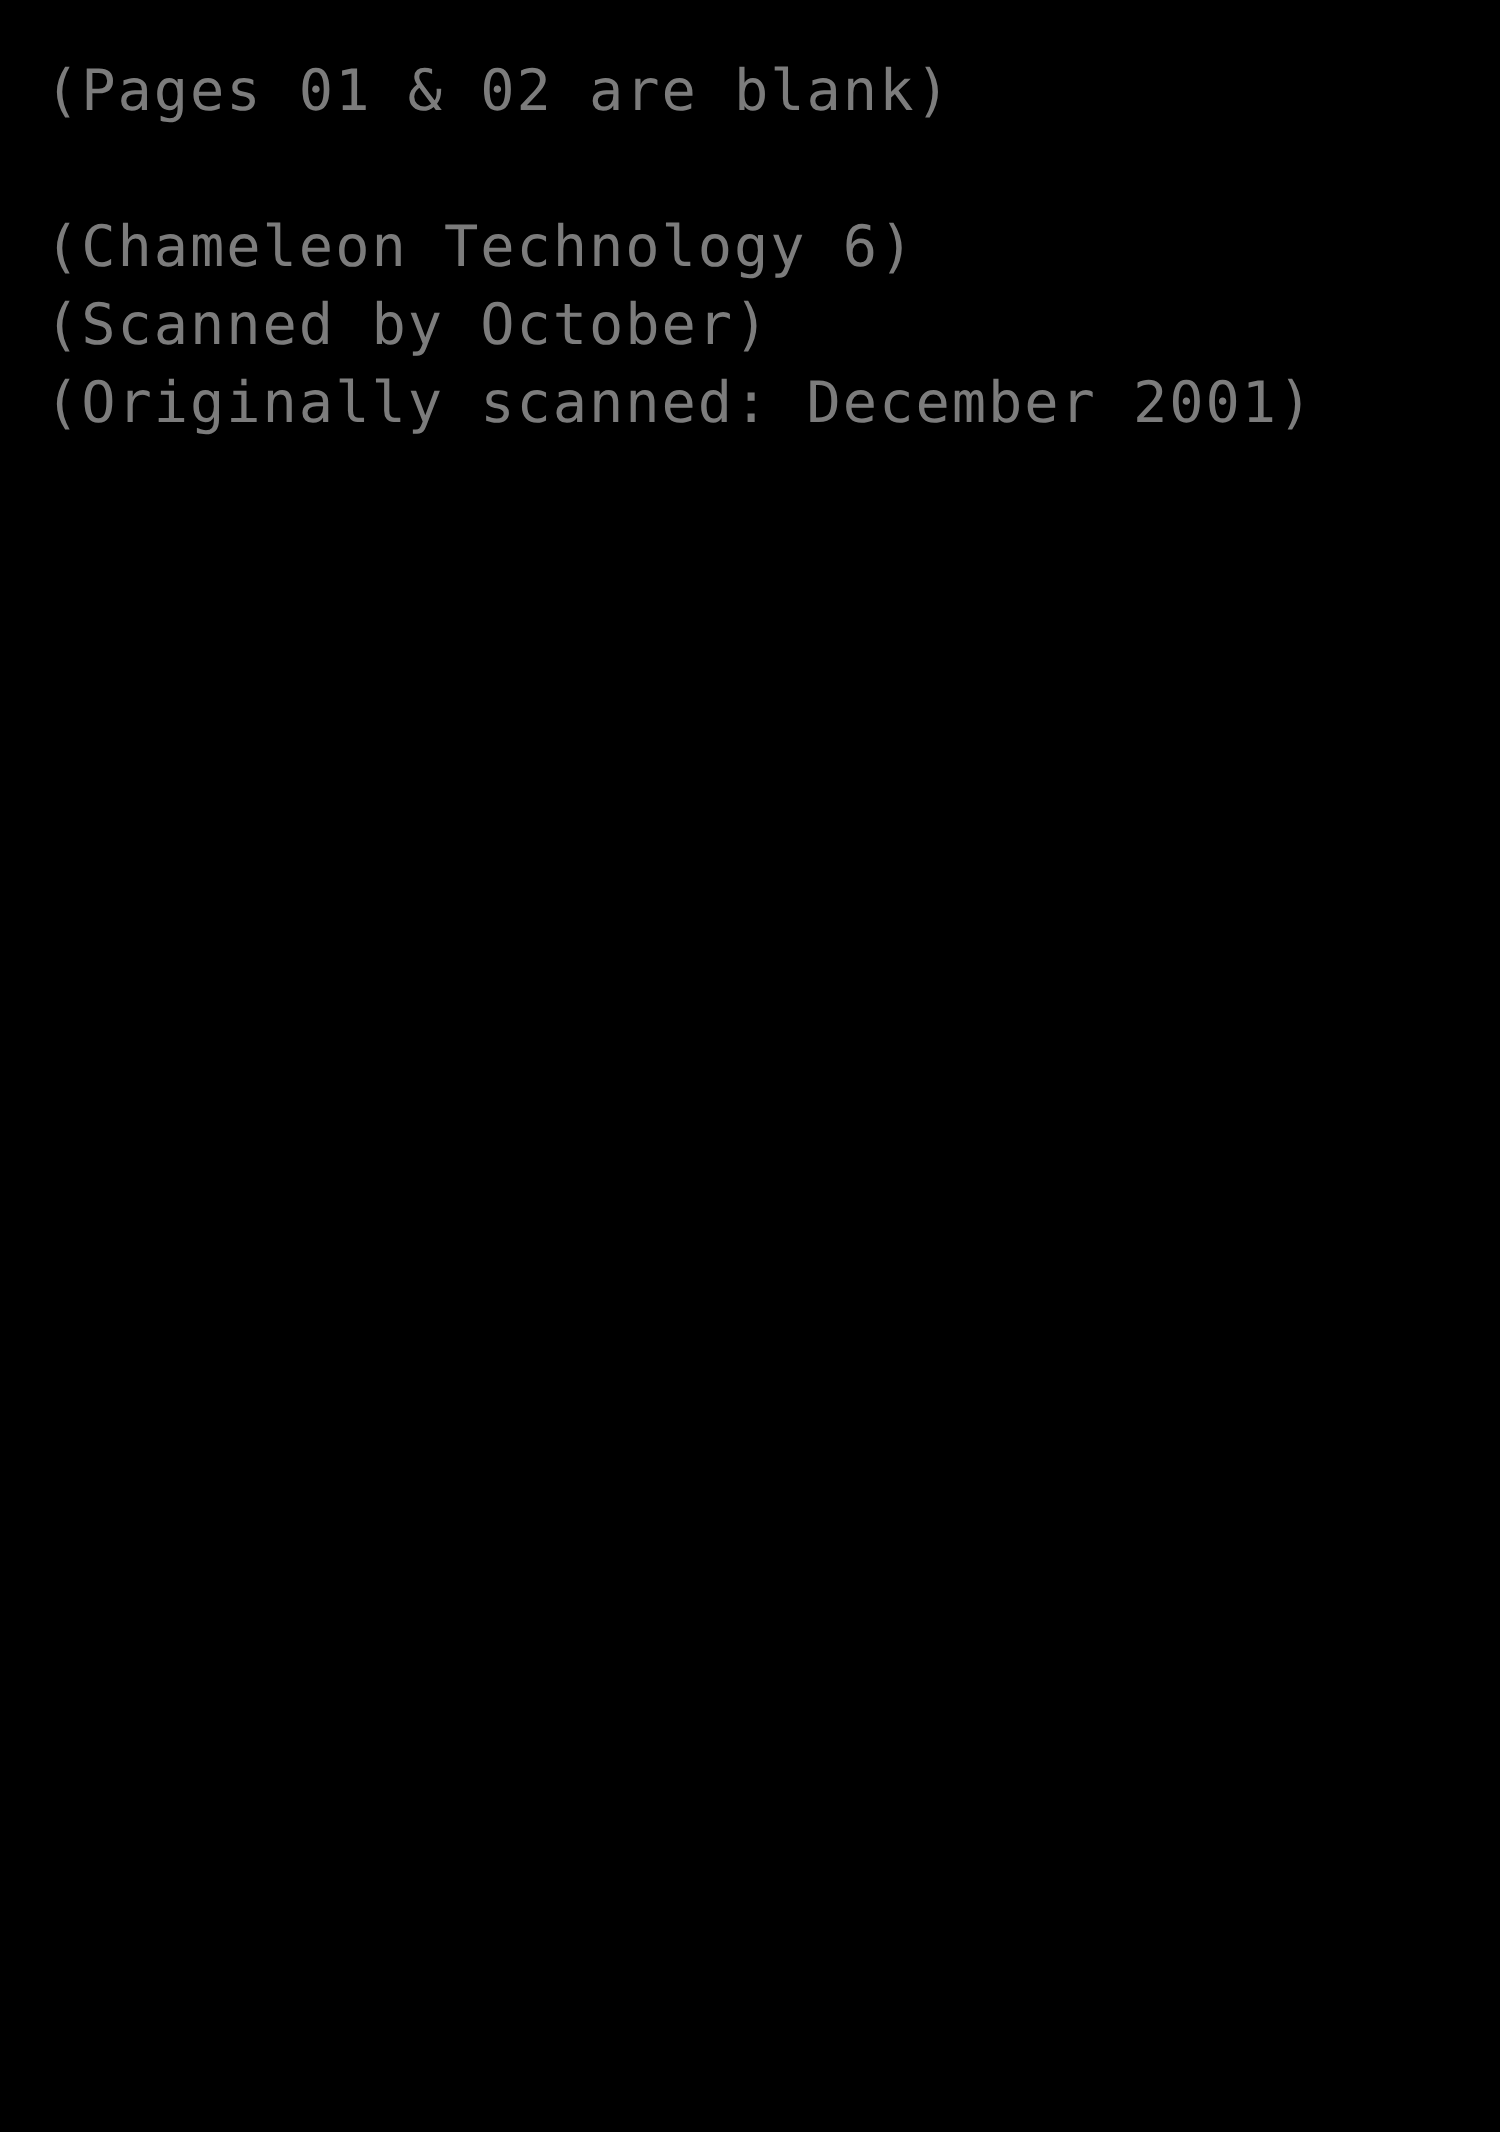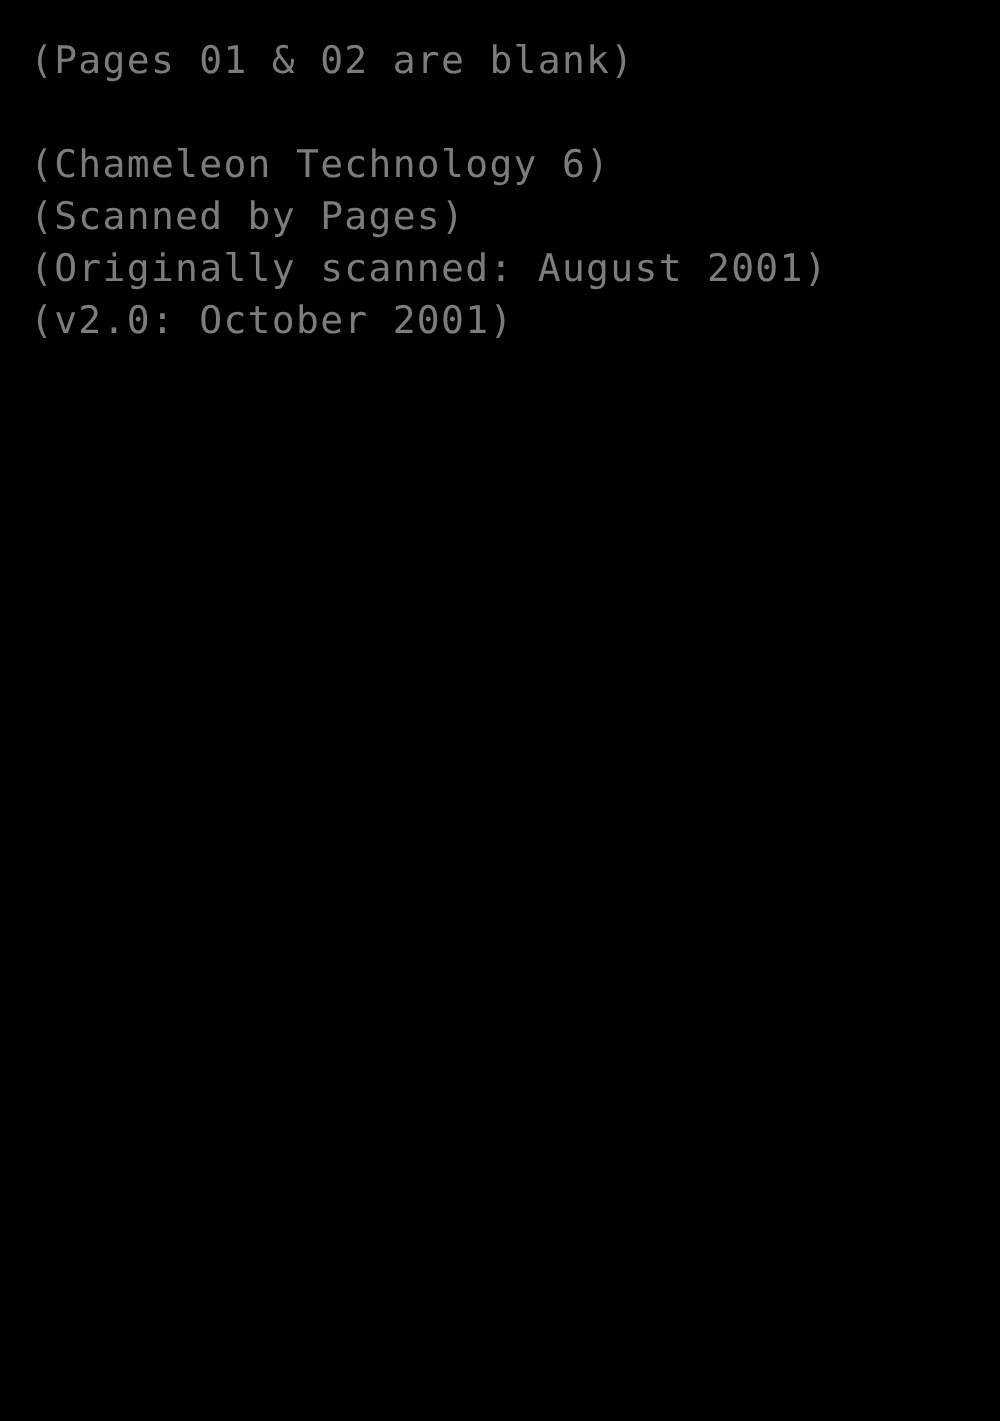--- a/index.html
+++ b/index.html
@@ -44,17 +44,16 @@
   }
 </style>
 </head>
 <body>
 
 <div class="page">
   <div class="text-block">
     <pre class="scan-line">(Pages 01 &amp; 02 are blank)</pre>
     <pre class="scan-line blank"> </pre>
     <pre class="scan-line">(Chameleon Technology 6)</pre>
-    <pre class="scan-line">(Scanned by Pages)</pre>
-    <pre class="scan-line">(Originally scanned: August 2001)</pre>
-    <pre class="scan-line">(v2.0: October 2001)</pre>
+    <pre class="scan-line">(Scanned by October)</pre>
+    <pre class="scan-line">(Originally scanned: December 2001)</pre>
   </div>
 </div>
 
 </body></html>

